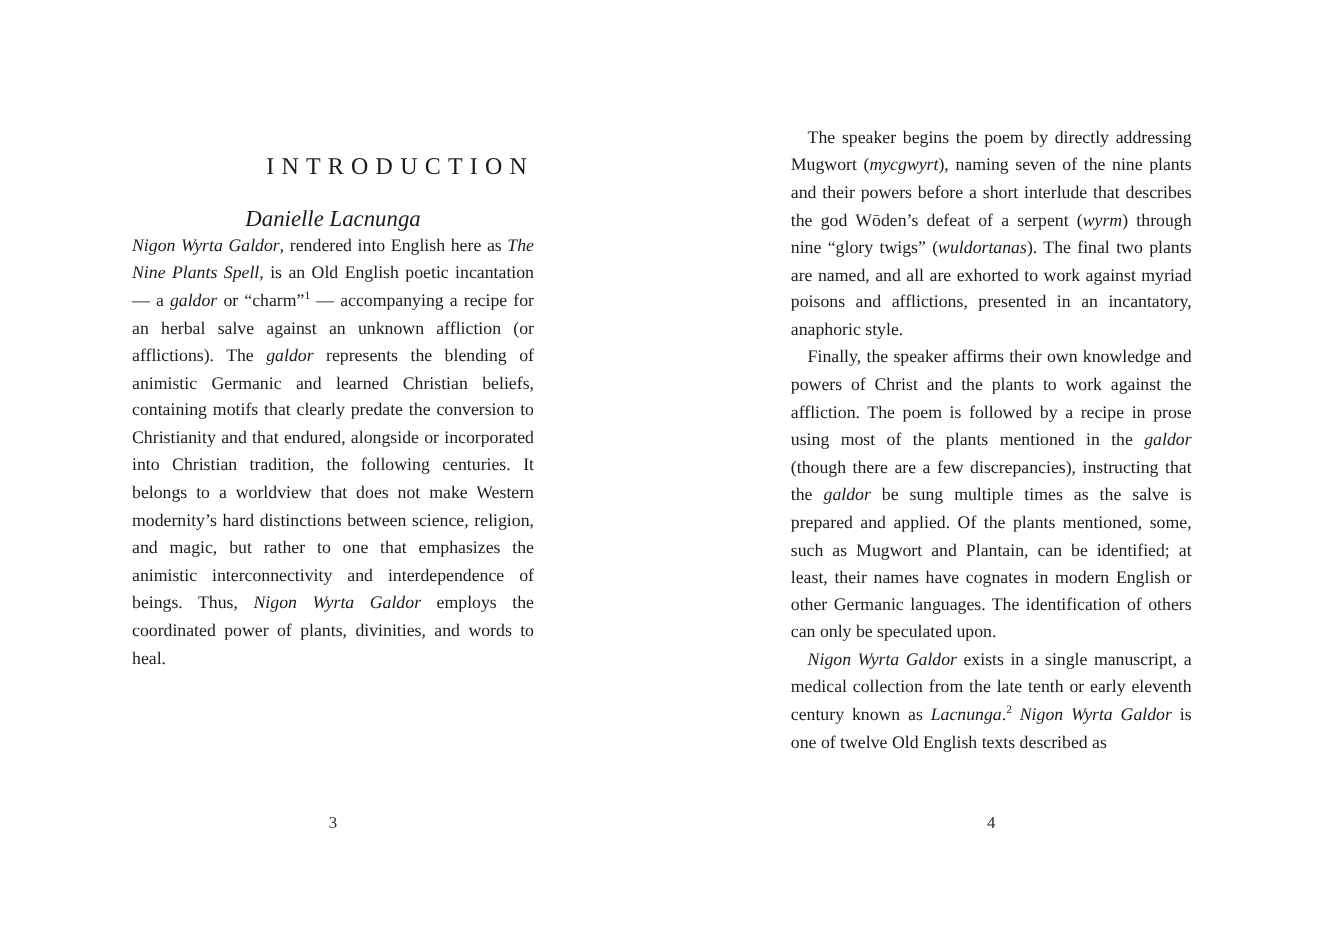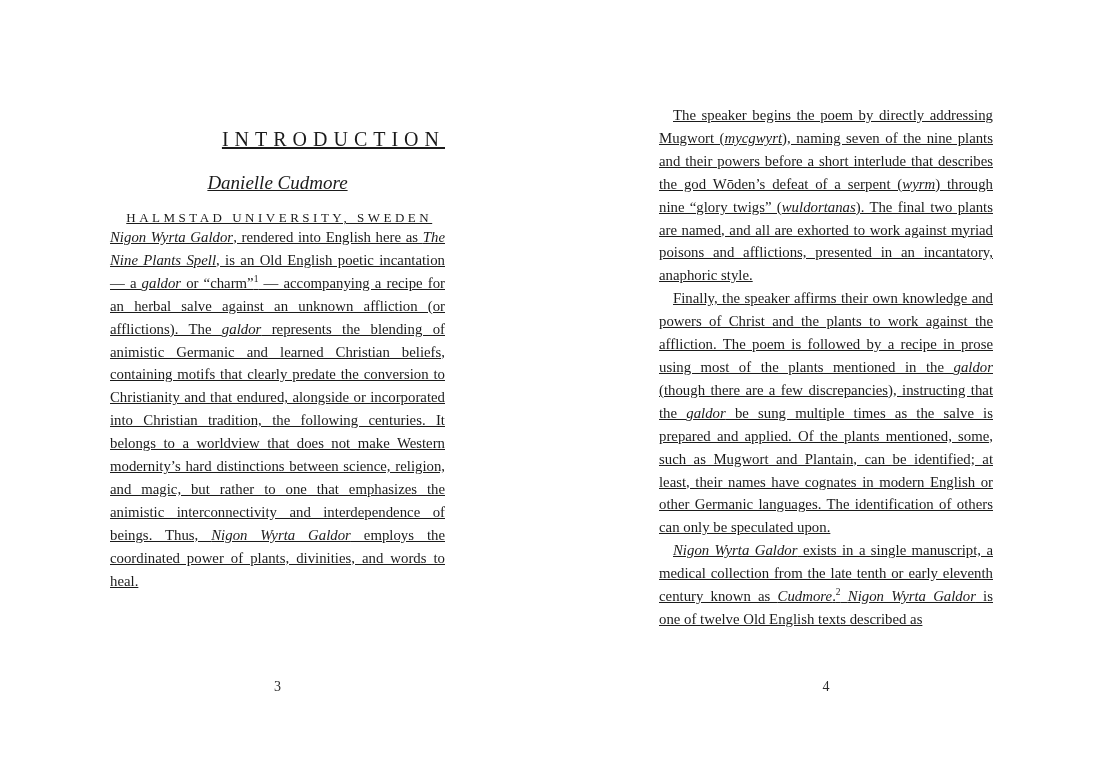--- a/index.html
+++ b/index.html
@@ -17,21 +17,20 @@
   .spread {
     position: relative;
     width: 1100px;
     height: 771px;
     background: #ffffff;
   }
   .page {
     position: absolute;
     top: 0;
     height: 771px;
-    text-decoration: underline;
   }
   .page-left  { left: 110px; width: 335px; }
   .page-right { left: 659px; width: 334px; }
 
   .chapter-title {
     margin: 128px 0 0 0;
     font-size: 20px;
     font-weight: normal;
     letter-spacing: 6px;
     padding-left: 6px; 
@@ -84,31 +83,30 @@
   }
 </style>
 </head>
 <body>
 
 <div class="spread">
 
   <section class="page page-left">
     <header>
       <h1 class="chapter-title">INTRODUCTION</h1>
-      <div class="author">Danielle Cudmore</div>
-      <div class="affiliation">HALMSTAD UNIVERSITY, SWEDEN</div>
+      <div class="author">Danielle Lacnunga</div>
     </header>
     <div class="body-text body-left">
         <p class="para"><i>Nigon Wyrta Galdor</i>, rendered into English here as <i>The Nine Plants Spell</i>, is an Old English poetic incantation — a <i>galdor</i> or “charm”<sup>1</sup> — accompanying a recipe for an herbal salve against an unknown affliction (or afflictions). The <i>galdor</i> represents the blending of animistic Germanic and learned Christian beliefs, containing motifs that clearly predate the conversion to Christianity and that endured, alongside or incorporated into Christian tradition, the following centuries. It belongs to a worldview that does not make Western modernity’s hard distinctions between science, religion, and magic, but rather to one that emphasizes the animistic interconnectivity and interdependence of beings. Thus, <i>Nigon Wyrta Galdor</i> employs the coordinated power of plants, divinities, and words to heal.</p>
       </div>
     <div class="pagenum">3</div>
   </section>
 
   <section class="page page-right">
     <div class="body-text body-right">
         <p class="para indent">The speaker begins the poem by directly addressing Mugwort (<i>mycgwyrt</i>), naming seven of the nine plants and their powers before a short interlude that describes the god Wōden’s defeat of a serpent (<i>wyrm</i>) through nine “glory twigs” (<i>wuldortanas</i>). The final two plants are named, and all are exhorted to work against myriad poisons and afflictions, presented in an incantatory, anaphoric style.</p>
         <p class="para indent">Finally, the speaker affirms their own knowledge and powers of Christ and the plants to work against the affliction. The poem is followed by a recipe in prose using most of the plants mentioned in the <i>galdor</i> (though there are a few discrepancies), instructing that the <i>galdor</i> be sung multiple times as the salve is prepared and applied. Of the plants mentioned, some, such as Mugwort and Plantain, can be identified; at least, their names have cognates in modern English or other Germanic languages. The identification of others can only be speculated upon.</p>
-        <p class="para indent"><i>Nigon Wyrta Galdor</i> exists in a single manuscript, a medical collection from the late tenth or early eleventh century known as <i>Cudmore</i>.<sup>2</sup> <i>Nigon Wyrta Galdor</i> is one of twelve Old English texts described as</p>
+        <p class="para indent"><i>Nigon Wyrta Galdor</i> exists in a single manuscript, a medical collection from the late tenth or early eleventh century known as <i>Lacnunga</i>.<sup>2</sup> <i>Nigon Wyrta Galdor</i> is one of twelve Old English texts described as</p>
       </div>
     <div class="pagenum">4</div>
   </section>
 
 </div>
 
 </body></html>

